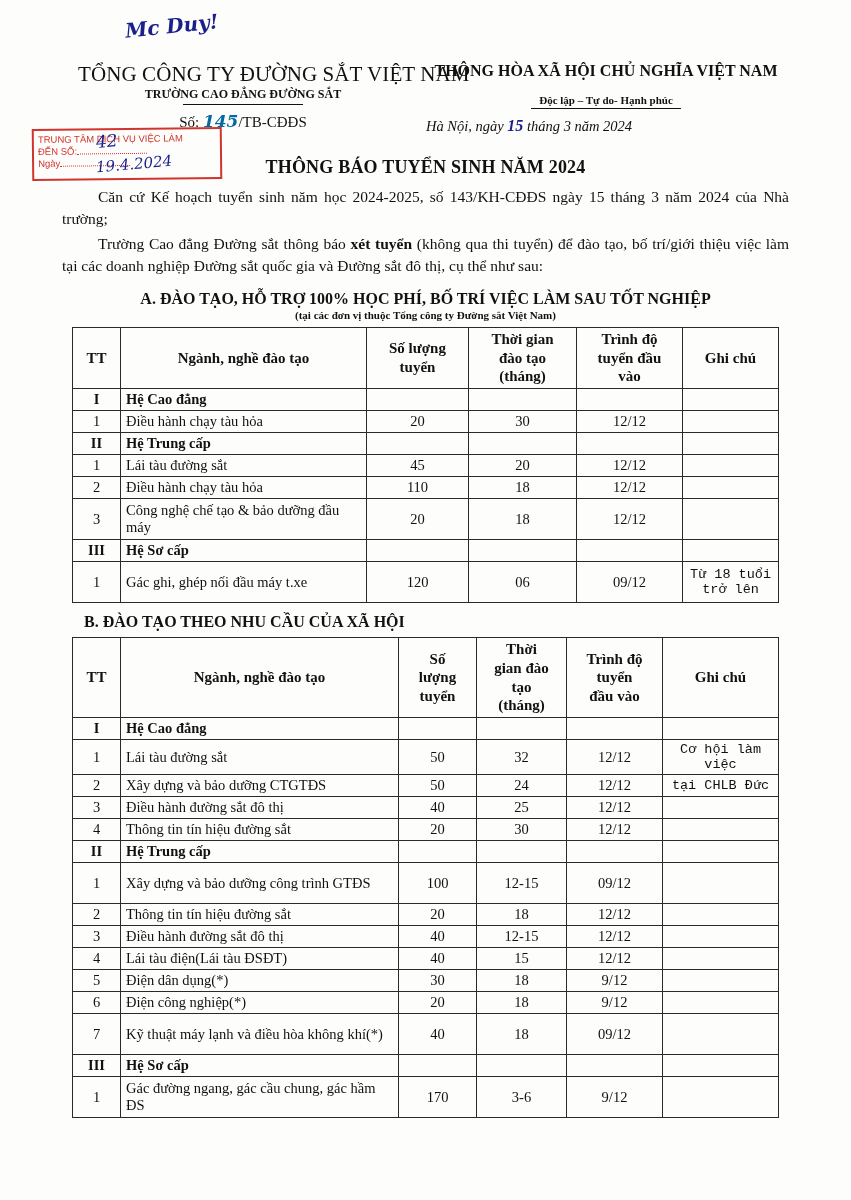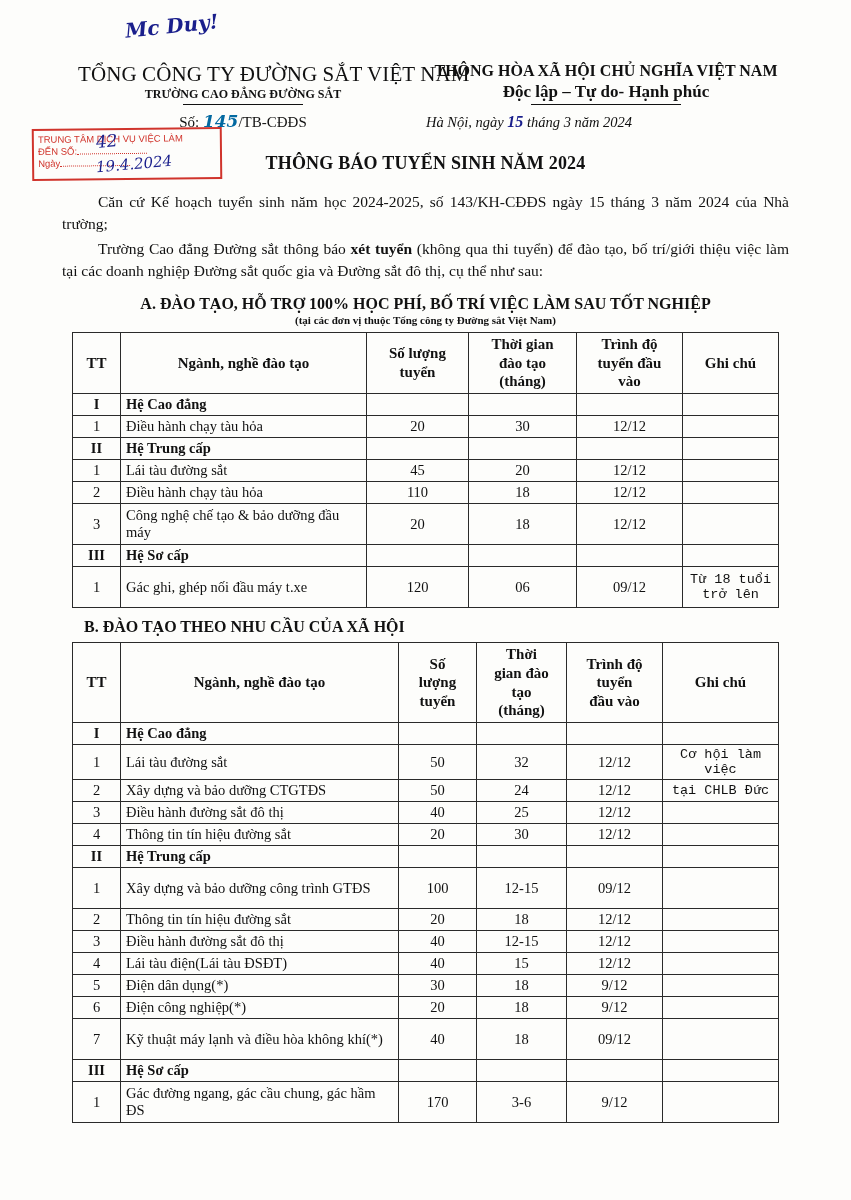--- a/index.html
+++ b/index.html
@@ -105,23 +105,23 @@
     background: #111;
     margin: 2px auto 0 auto;
   }
   .hdr-underline.short { width: 120px; }
   .hdr-r1 {
     font-size: 16px;
     font-weight: bold;
     white-space: nowrap;
   }
   .hdr-r2 {
-    font-size: 17px;
-    font-weight: bold;
-    margin-top: 2px;
+    font-size: 11px;
+    font-weight: bold;
+    margin-top: 14px;
     white-space: nowrap;
   }
   .sovb {
     margin-top: 6px;
     font-size: 15px;
     text-align: center;
     position: relative;
   }
   .sovb .hw-num {
     color: #0369a1;
@@ -145,21 +145,21 @@
 
   .doc-title {
     text-align: center;
     font-size: 18px;
     font-weight: bold;
     margin-top: 22px;
     letter-spacing: 0.2px;
   }
 
   .body-text {
-    margin: 17px 62px 0 62px;
+    margin: 8px 62px 0 62px;
     font-size: 15.5px;
     line-height: 1.45;
     text-align: justify;
   }
   .body-text p { margin: 0 0 2px 0; text-indent: 36px; }
   .body-text b { font-weight: bold; }
 
   .section-title {
     margin: 12px 62px 0 62px;
     font-size: 16px;

